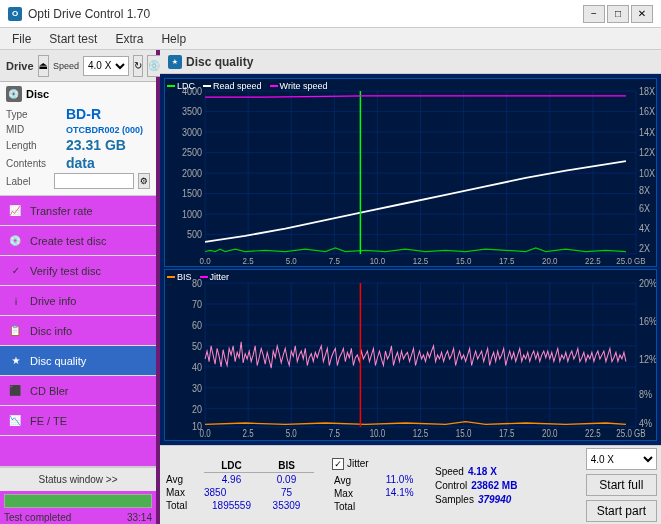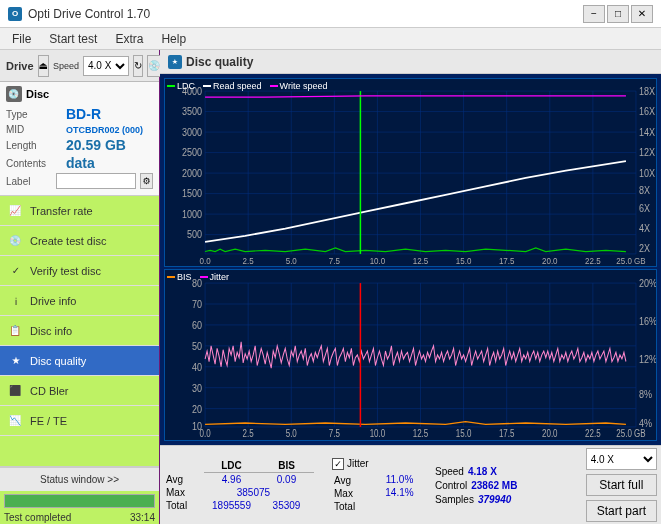--- a/index.html
+++ b/index.html
@@ -15,21 +15,21 @@
     .titlebar-btn.close { background: #e8e8e8; }
 
     
     .menubar { background: #f0f0f0; height: 22px; display: flex; align-items: center; padding: 0 4px; border-bottom: 1px solid #ccc; gap: 2px; }
     .menu-item { padding: 2px 8px; font-size: 12px; cursor: pointer; color: #333; }
 
     
     .main-layout { display: flex; height: calc(524px - 28px - 22px); }
 
     
-    .sidebar { width: 160px; background: #bef264; border-right: 1px solid #701a75; display: flex; flex-direction: column; }
+    .sidebar { width: 160px; background: #d946ef; border-right: 4px solid #701a75; display: flex; flex-direction: column; }
 
     
     .drive-row { background: #e8e8e8; height: 32px; display: flex; align-items: center; padding: 0 6px; gap: 4px; border-bottom: 1px solid #bbb; }
     .drive-label { font-size: 11px; font-weight: bold; color: #333; }
     .drive-select { flex: 1; height: 22px; font-size: 10px; border: 1px solid #aaa; background: white; }
     .eject-btn { width: 24px; height: 22px; border: 1px solid #aaa; background: #e8e8e8; display: flex; align-items: center; justify-content: center; cursor: pointer; font-size: 10px; }
 
     
     .disc-panel { padding: 4px 6px; border-bottom: 1px solid #ccc; background: #f8f8f8; }
     .disc-header { display: flex; align-items: center; gap: 4px; margin-bottom: 4px; }
@@ -132,21 +132,21 @@
       <div class="disc-field">
         <span class="disc-field-label">Type</span>
         <span class="disc-field-value" style="color:#0066cc;">BD-R</span>
       </div>
       <div class="disc-field">
         <span class="disc-field-label">MID</span>
         <span class="disc-field-value" style="color:#0066cc;font-size:9px;">OTCBDR002 (000)</span>
       </div>
       <div class="disc-field">
         <span class="disc-field-label">Length</span>
-        <span class="disc-field-value">20.59 GB</span>
+        <span class="disc-field-value">23.31 GB</span>
       </div>
       <div class="disc-field">
         <span class="disc-field-label">Contents</span>
         <span class="disc-field-value">data</span>
       </div>
       <div class="disc-field label-row">
         <span class="disc-field-label">Label</span>
         <input class="label-input" type="text" value="" style="">
         <button class="label-btn">⚙</button>
       </div>
@@ -388,22 +388,22 @@
         <div style="display:grid;grid-template-columns:40px 55px 55px;font-size:10px;">
           <div></div>
           <div style="text-align:center;font-weight:bold;border-bottom:1px solid #aaa;padding:1px 0;">LDC</div>
           <div style="text-align:center;font-weight:bold;border-bottom:1px solid #aaa;padding:1px 0;">BIS</div>
 
           <div style="text-align:left;padding:1px 2px;">Avg</div>
           <div style="text-align:center;color:#0000cc;padding:1px 0;">4.96</div>
           <div style="text-align:center;color:#0000cc;padding:1px 0;">0.09</div>
 
           <div style="text-align:left;padding:1px 2px;">Max</div>
-          <div style="text-align:right;color:#0000cc;padding:1px 0;">3850</div>
-          <div style="text-align:left;color:#0000cc;padding:1px 0;">75</div>
+          <div style="text-align:left;color:#0000cc;padding:1px 0;">3850</div>
+          <div style="text-align:center;color:#0000cc;padding:1px 0;">75</div>
 
           <div style="text-align:left;padding:1px 2px;">Total</div>
           <div style="text-align:center;color:#0000cc;padding:1px 0;">1895559</div>
           <div style="text-align:center;color:#0000cc;padding:1px 0;">35309</div>
         </div>
       </div>
 
       <div style="display:flex;flex-direction:column;justify-content:center;min-width:80px;">
         <div style="display:flex;align-items:center;gap:3px;margin-bottom:4px;">
           <div class="checkbox">✓</div>

